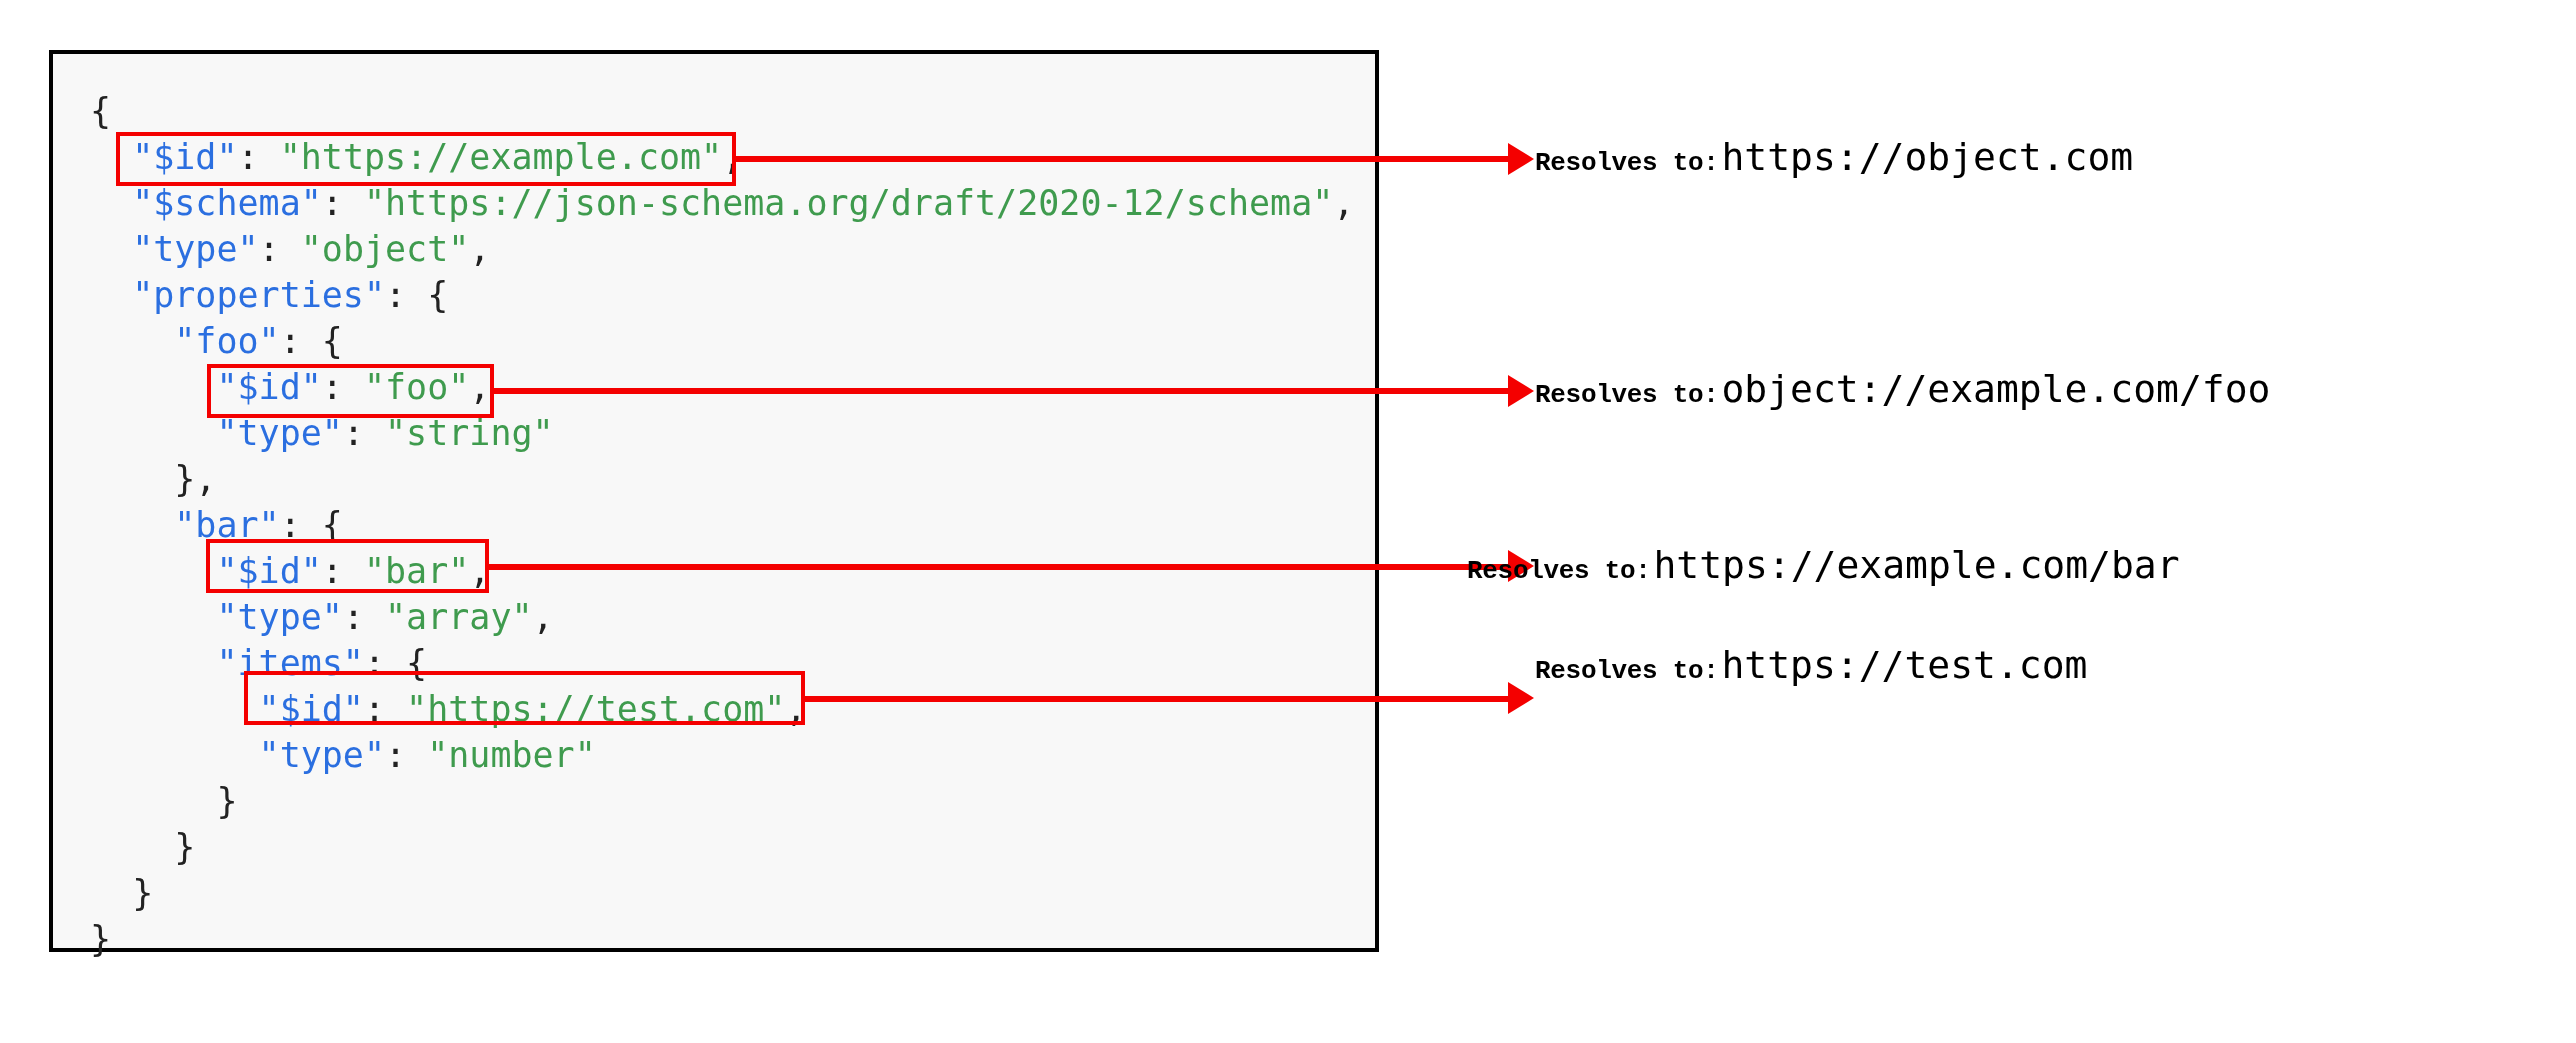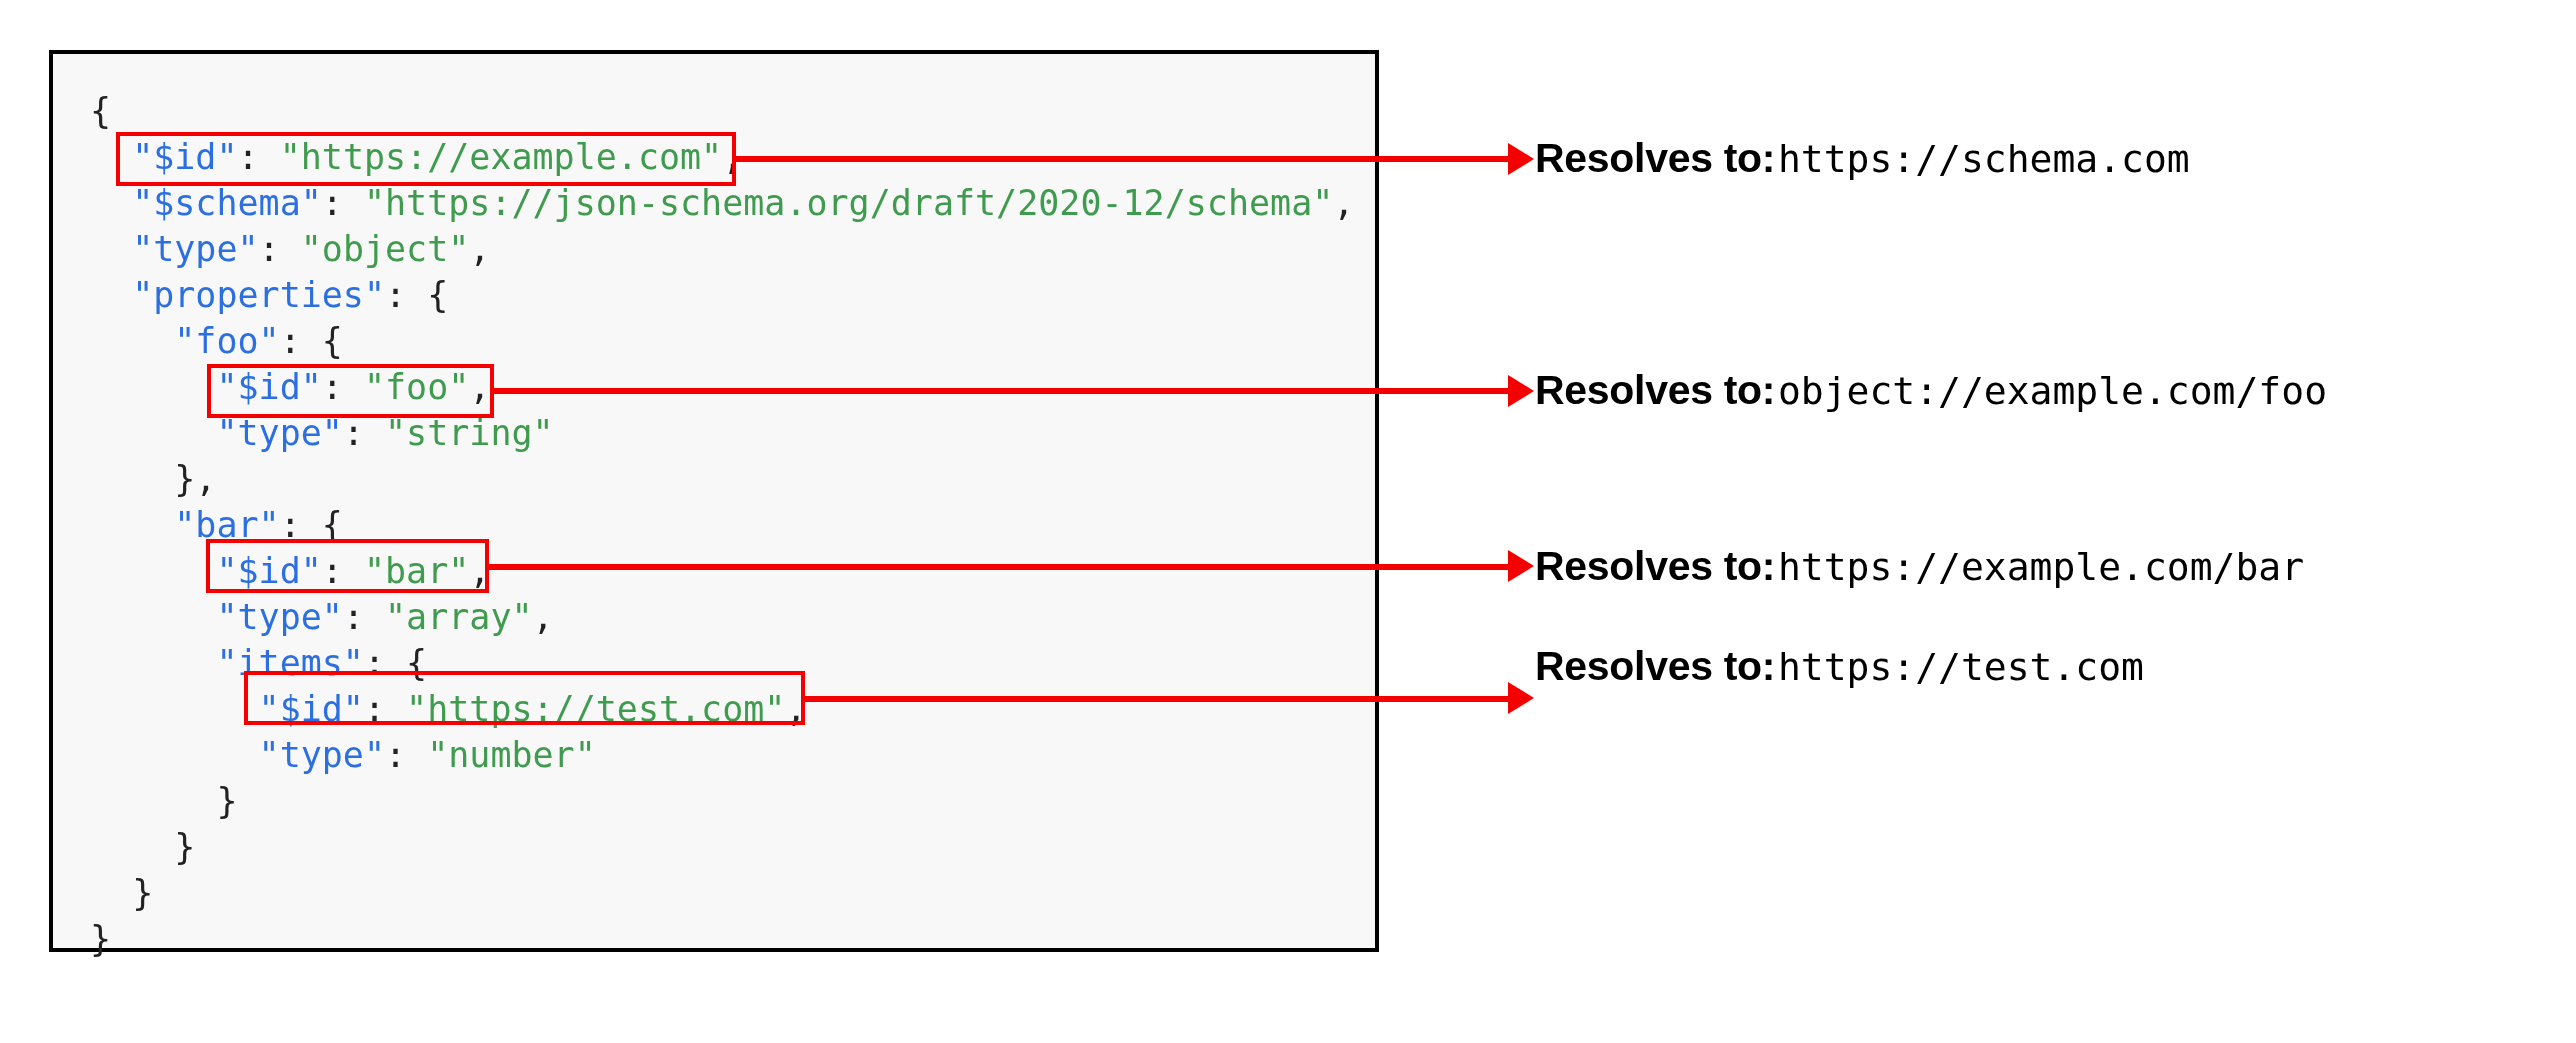--- a/index.html
+++ b/index.html
@@ -71,23 +71,23 @@
     border-left: 26px solid #f40000;
   }
 
   
   .annotation {
     position: absolute;
     white-space: nowrap;
     color: #000000;
   }
   .annotation .lead {
-    font-family: Liberation Sans, sans-serif;
+    font-family: Liberation Mono, monospace;
     font-weight: bold;
-    font-size: 41px;
+    font-size: 26px;
     letter-spacing: -0.3px;
   }
   .annotation .url {
     font-family: "DejaVu Sans Mono", "Liberation Mono", monospace;
     font-weight: normal;
     font-size: 38px;
   }
 </style>
 </head>
 <body>
@@ -106,18 +106,18 @@
     <div class="arrow-line" style="left: 736px; top: 156px; width: 772px; background: rgb(244, 0, 0);"></div>
     <div class="arrow-head" style="left: 1508px; top: 143px; border-left-color: rgb(244, 0, 0);"></div>
     <div class="arrow-line" style="left: 494px; top: 388px; width: 1014px; background: rgb(244, 0, 0);"></div>
     <div class="arrow-head" style="left: 1508px; top: 375px; border-left-color: rgb(244, 0, 0);"></div>
     <div class="arrow-line" style="left: 489px; top: 564px; width: 1019px; background: rgb(244, 0, 0);"></div>
     <div class="arrow-head" style="left: 1508px; top: 550px; border-left-color: rgb(244, 0, 0);"></div>
     <div class="arrow-line" style="left: 805px; top: 696px; width: 703px; background: rgb(244, 0, 0);"></div>
     <div class="arrow-head" style="left: 1508px; top: 682px; border-left-color: rgb(244, 0, 0);"></div>
   </div>
 <div id="annotation-layer">
-    <div class="annotation" style="left: 1535px; top: 135px;"><span class="lead">Resolves to:</span><span> </span><span class="url">https://schema.com</span></div>
+    <div class="annotation" style="left: 1535px; top: 135px;"><span class="lead">Resolves to:</span><span> </span><span class="url">https://object.com</span></div>
     <div class="annotation" style="left: 1535px; top: 367px;"><span class="lead">Resolves to:</span><span> </span><span class="url">object://example.com/foo</span></div>
-    <div class="annotation" style="left: 1535px; top: 543px;"><span class="lead">Resolves to:</span><span> </span><span class="url">https://example.com/bar</span></div>
+    <div class="annotation" style="left: 1467px; top: 543px;"><span class="lead">Resolves to:</span><span> </span><span class="url">https://example.com/bar</span></div>
     <div class="annotation" style="left: 1535px; top: 643px;"><span class="lead">Resolves to:</span><span> </span><span class="url">https://test.com</span></div>
   </div>
 
 
 </body></html>

